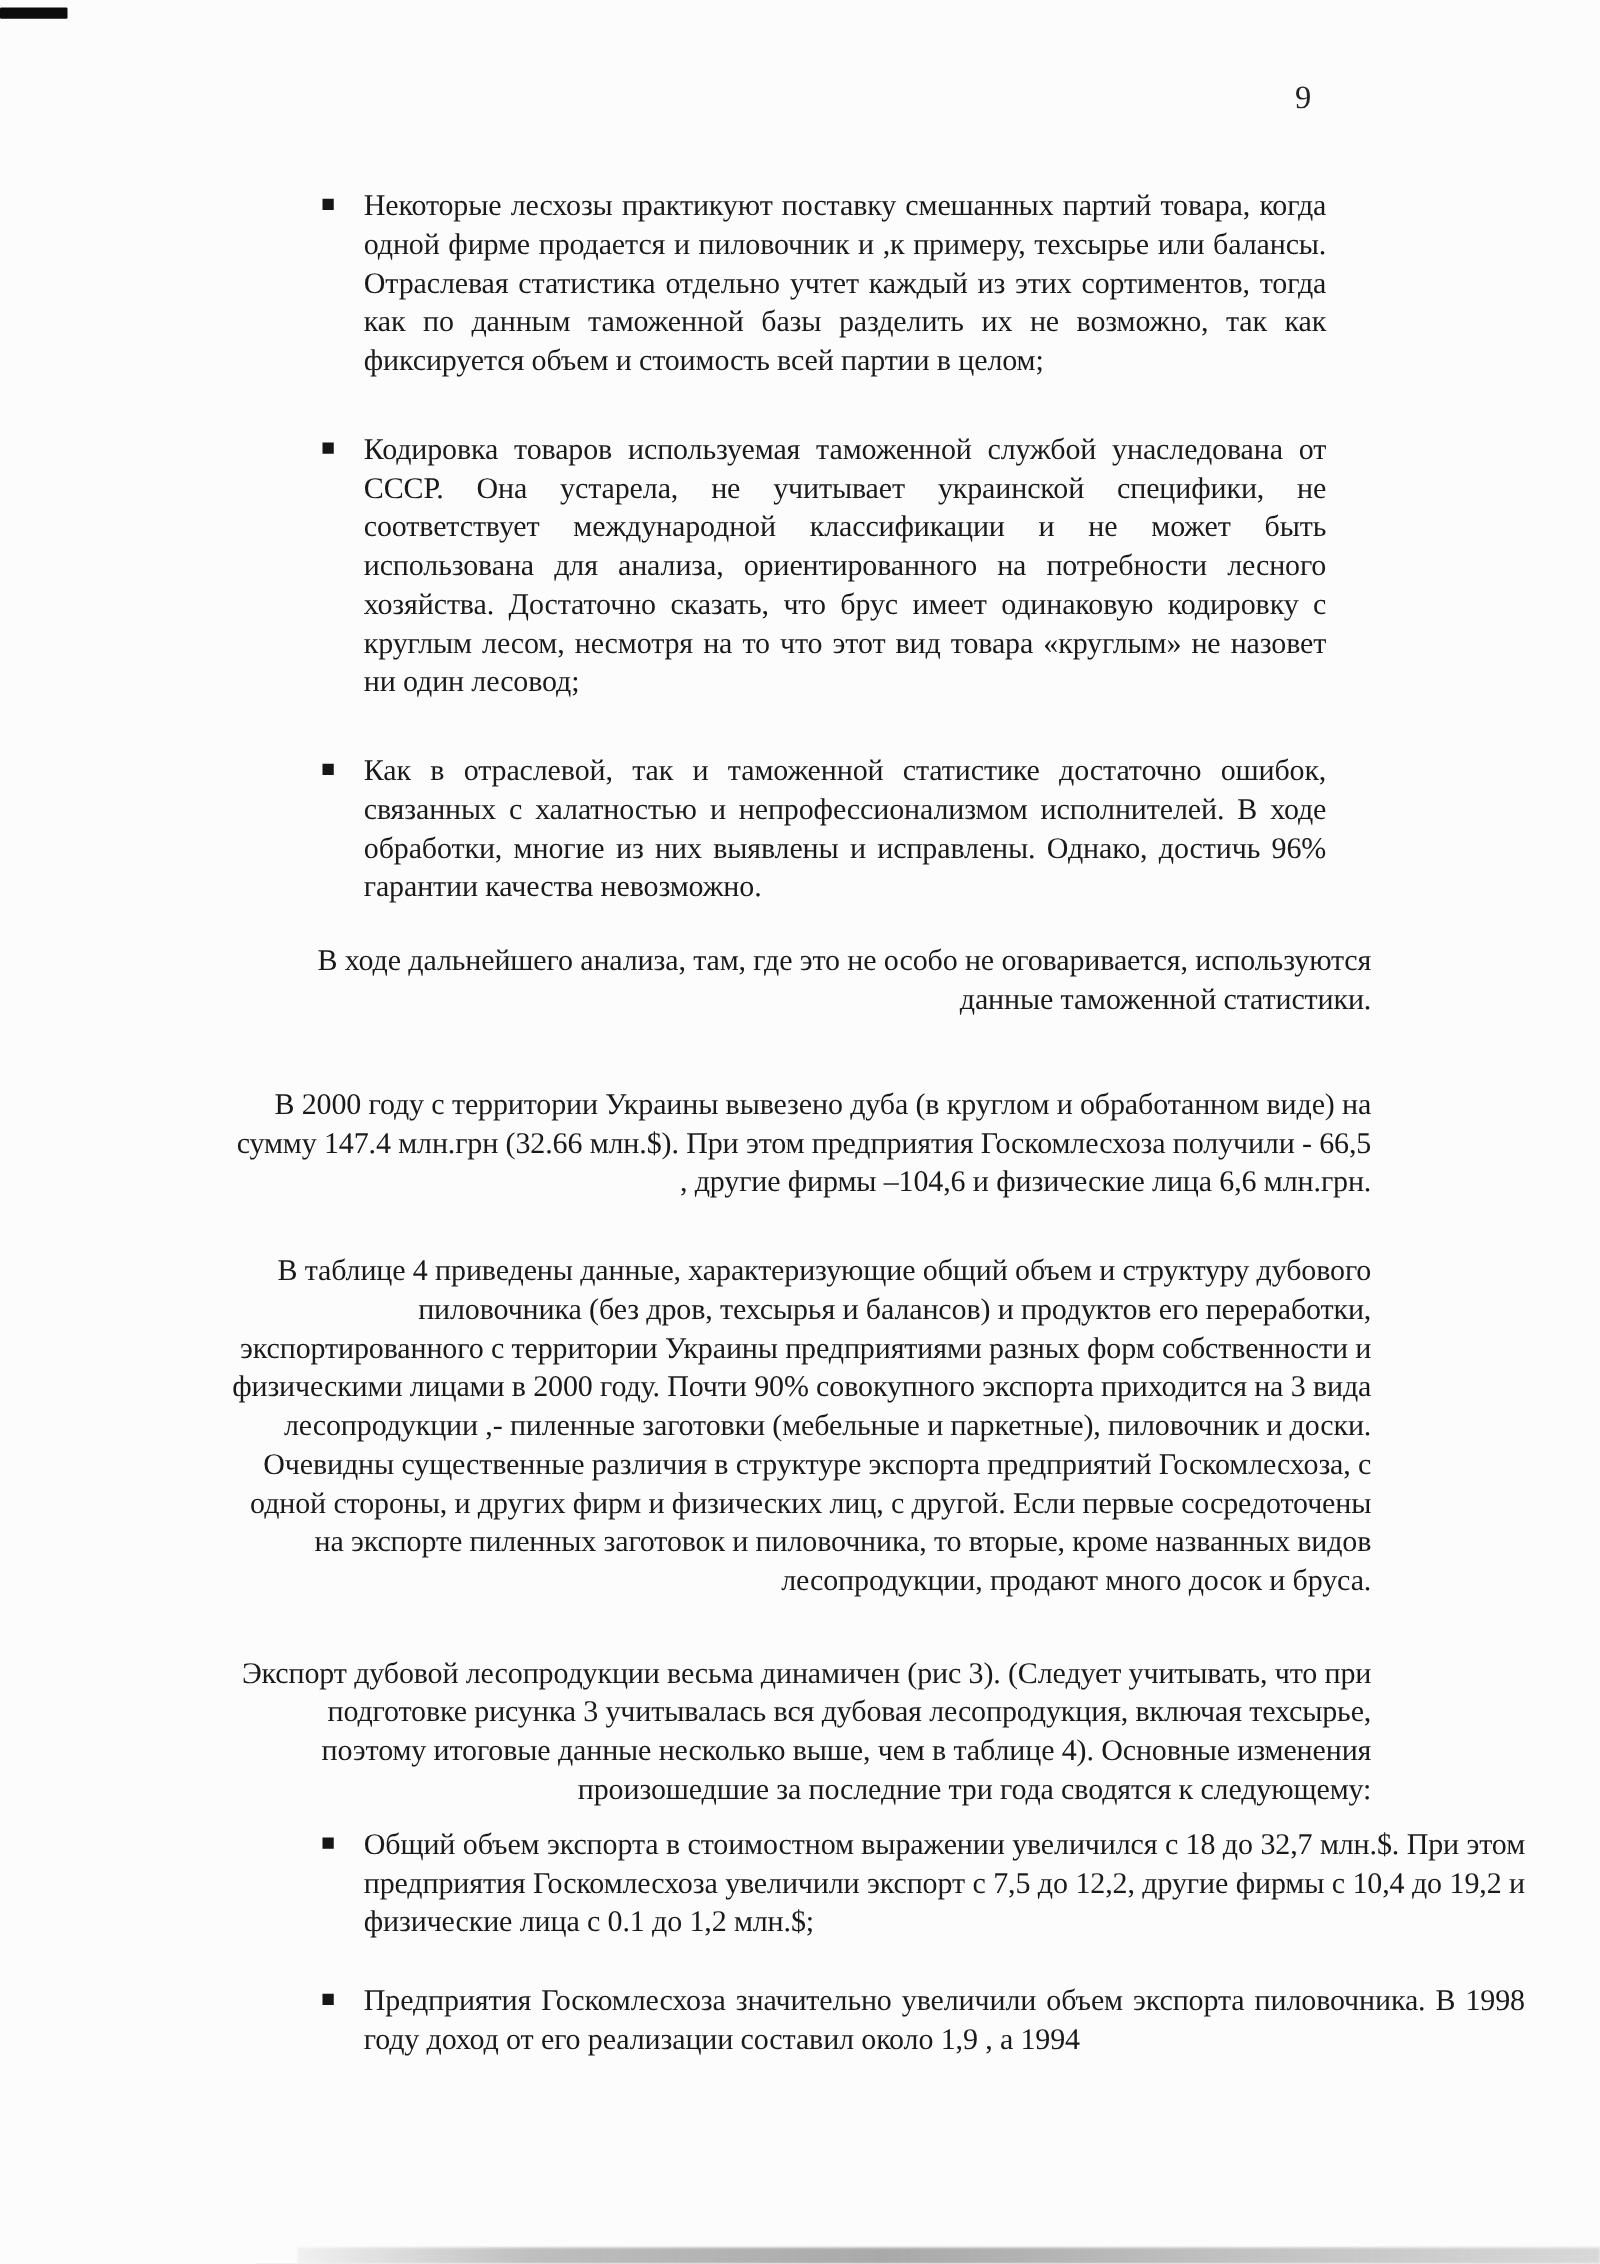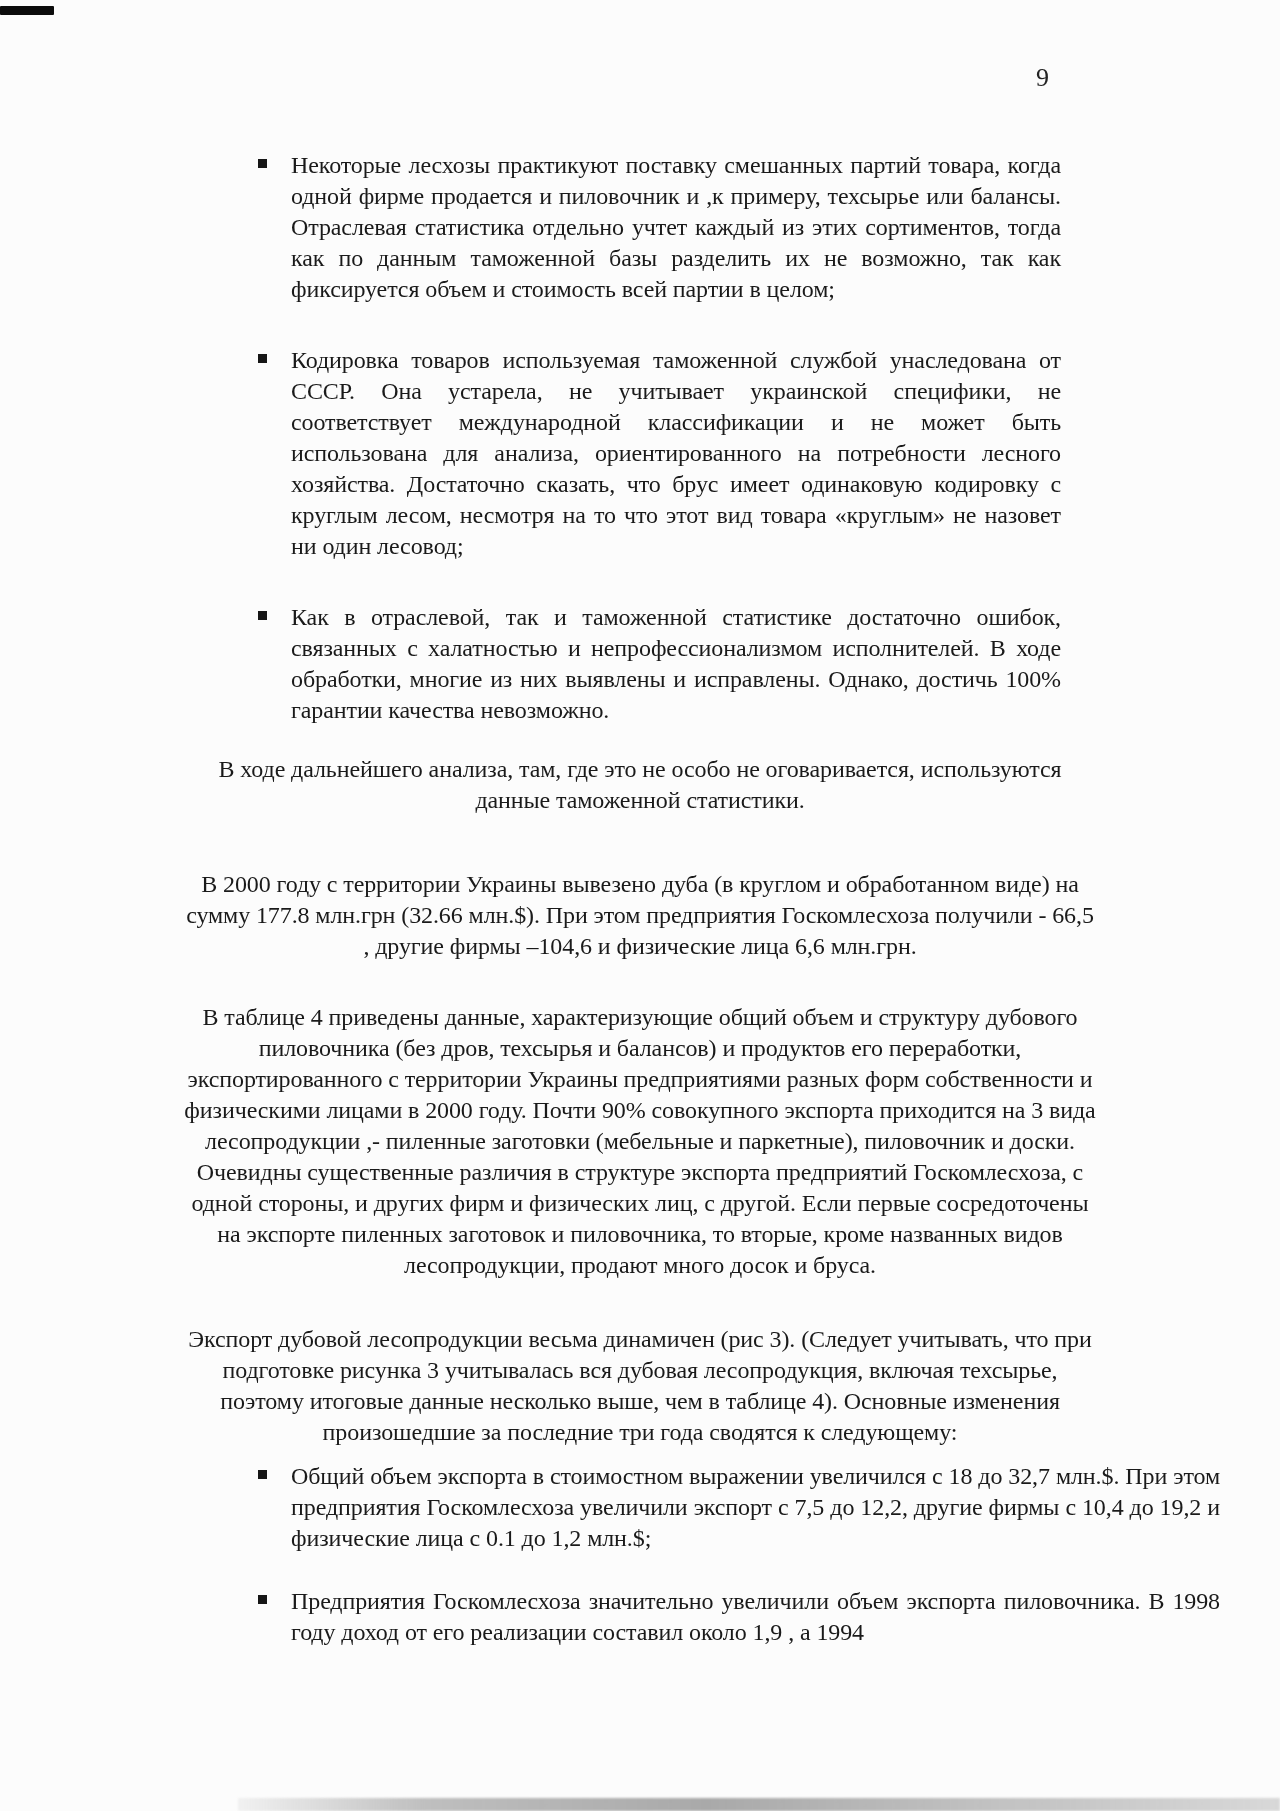--- a/index.html
+++ b/index.html
@@ -89,21 +89,21 @@
     overflow: hidden;
     line-height: 9px;
     font-size: 9px;
     background: #161616;
     color: #161616;
   }
   .p1 { margin-top: 28px; }
   .p2 { margin-top: 53px; }
   .p3 { margin-top: 40px; }
   .p4 { margin-top: 43px; }
-  .para { text-align: center; }
+  .para { text-align: right; }
 </style>
 </head>
 <body>
 
 <div class="page">
 
   <div class="scan-mark"></div>
 
   <div class="page-number">9</div>
 
@@ -114,27 +114,27 @@
       <li>
         <span class="marker">▪</span>
         <span>Некоторые лесхозы  практикуют поставку смешанных партий товара, когда одной фирме продается и пиловочник и ,к примеру, техсырье или балансы. Отраслевая статистика отдельно  учтет каждый из этих сортиментов, тогда как по данным  таможенной базы разделить их не возможно, так как фиксируется объем и стоимость всей партии в целом;</span>
       </li>
       <li>
         <span class="marker">▪</span>
         <span>Кодировка товаров используемая таможенной службой унаследована от СССР. Она устарела, не учитывает украинской специфики, не соответствует международной классификации и не может быть использована для анализа, ориентированного на потребности лесного хозяйства. Достаточно сказать, что брус  имеет одинаковую кодировку с круглым лесом, несмотря на то что этот вид товара «круглым» не назовет ни один лесовод;</span>
       </li>
       <li>
         <span class="marker">▪</span>
-        <span>Как в отраслевой, так и таможенной статистике достаточно ошибок, связанных с халатностью и непрофессионализмом  исполнителей. В ходе обработки, многие из них выявлены и исправлены. Однако, достичь 100% гарантии качества невозможно.</span>
+        <span>Как в отраслевой, так и таможенной статистике достаточно ошибок, связанных с халатностью и непрофессионализмом  исполнителей. В ходе обработки, многие из них выявлены и исправлены. Однако, достичь 96% гарантии качества невозможно.</span>
       </li>
     </ul>
 
     <p class="para p1">В ходе дальнейшего анализа, там, где это не особо не оговаривается, используются данные таможенной статистики.</p>
 
-    <p class="para p2">В 2000 году с территории Украины вывезено дуба (в круглом и обработанном виде) на сумму 177.8 млн.грн (32.66 млн.$). При этом предприятия Госкомлесхоза получили - 66,5 , другие фирмы –104,6 и физические лица 6,6 млн.грн.</p>
+    <p class="para p2">В 2000 году с территории Украины вывезено дуба (в круглом и обработанном виде) на сумму 147.4 млн.грн (32.66 млн.$). При этом предприятия Госкомлесхоза получили - 66,5 , другие фирмы –104,6 и физические лица 6,6 млн.грн.</p>
 
     <p class="para p3">В таблице 4 приведены данные, характеризующие общий объем и структуру  дубового пиловочника (без дров, техсырья и балансов) и продуктов его переработки, экспортированного с территории Украины предприятиями разных форм собственности и физическими лицами в 2000 году. Почти 90% совокупного экспорта приходится на 3 вида лесопродукции ,- пиленные заготовки (мебельные и паркетные), пиловочник и доски. Очевидны существенные различия в структуре экспорта предприятий Госкомлесхоза, с одной стороны, и других фирм и физических лиц, с другой.  Если первые сосредоточены на экспорте пиленных заготовок и пиловочника, то вторые, кроме названных видов лесопродукции, продают много досок и бруса.</p>
 
     <p class="para p4">Экспорт дубовой лесопродукции весьма динамичен (рис 3). (Следует учитывать, что при подготовке рисунка 3 учитывалась вся дубовая лесопродукция, включая техсырье, поэтому итоговые данные несколько выше, чем в таблице 4). Основные изменения произошедшие за последние три года сводятся к следующему:</p>
 
     <ul class="bullets-bottom">
       <li>
         <span class="marker">▪</span>
         <span>Общий объем экспорта в стоимостном выражении увеличился с 18 до 32,7 млн.$. При этом предприятия Госкомлесхоза увеличили экспорт с 7,5 до 12,2, другие фирмы с 10,4 до 19,2 и физические лица с 0.1 до 1,2 млн.$;</span>
       </li>

